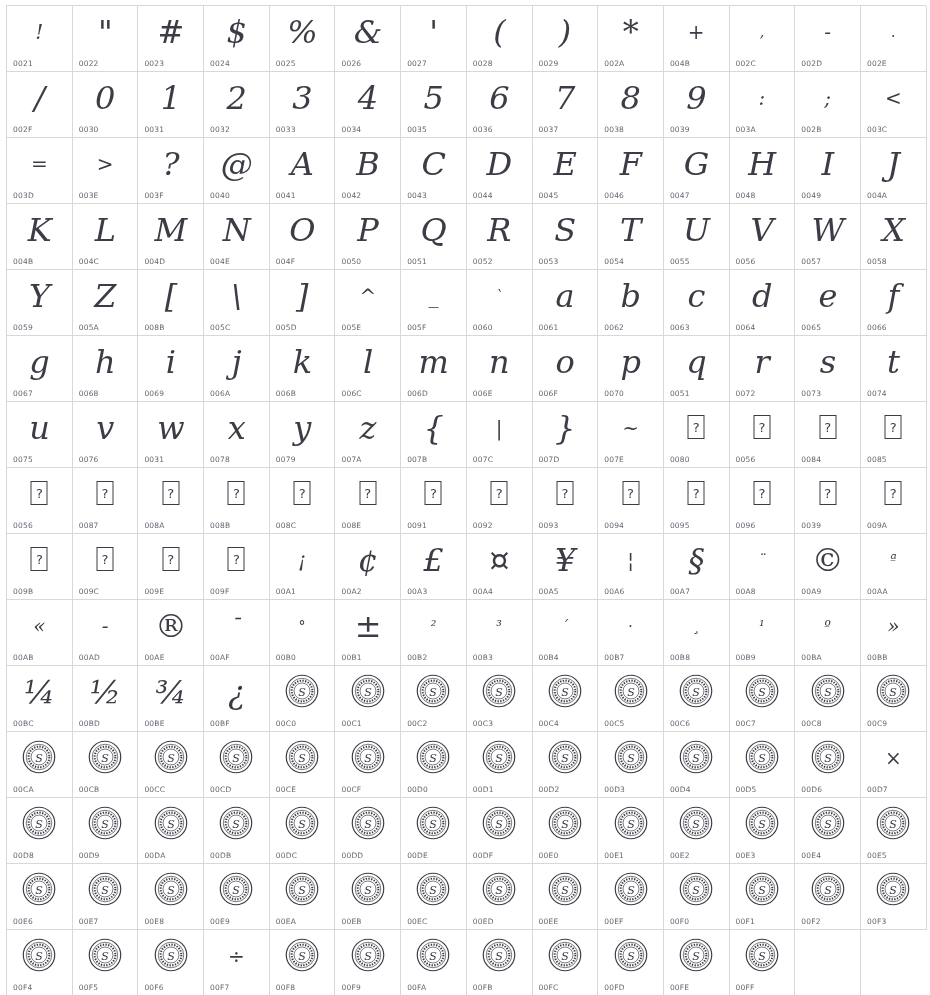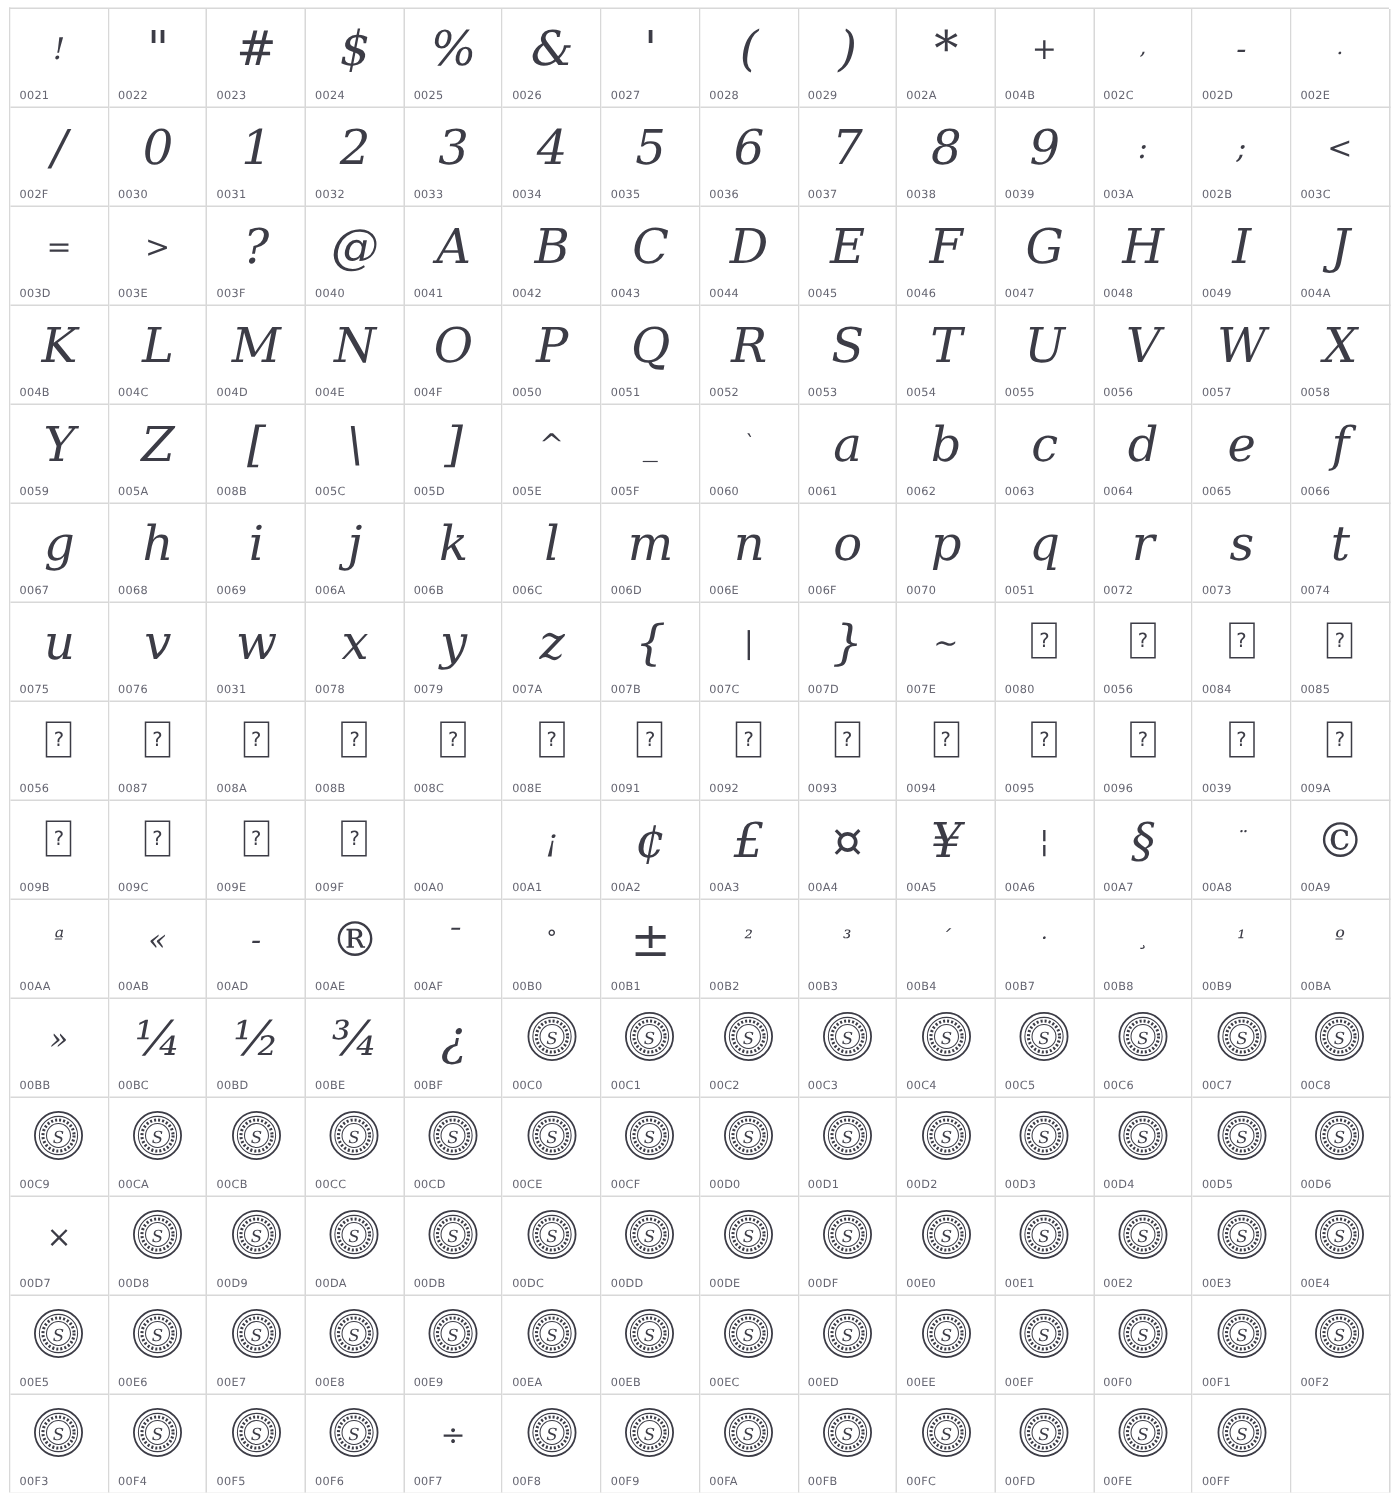--- a/index.html
+++ b/index.html
@@ -562,23 +562,20 @@
     </div>
     <div class="cell">
       <div class="notdef">?</div>
       <div class="code">009E</div>
     </div>
     <div class="cell">
       <div class="notdef">?</div>
       <div class="code">009F</div>
     </div>
     <div class="cell">
-      <div class="code">00A0</div>
-    </div>
-    <div class="cell">
       <div class="glyph small">¡</div>
       <div class="code">00A1</div>
     </div>
     <div class="cell">
       <div class="glyph script">¢</div>
       <div class="code">00A2</div>
     </div>
     <div class="cell">
       <div class="glyph script">£</div>
       <div class="code">00A3</div>

